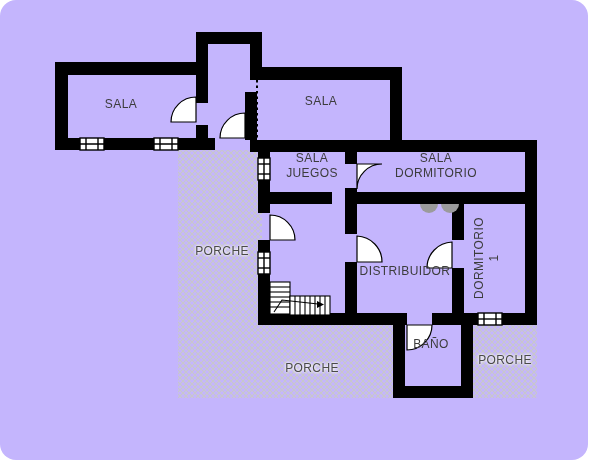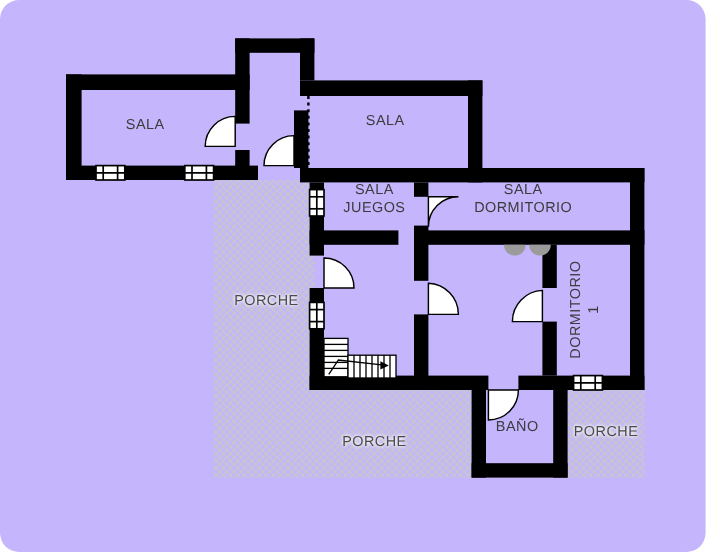--- a/index.html
+++ b/index.html
@@ -142,25 +142,26 @@
   <div class="room-label" style="left:312px;top:166px">
     <div>SALA</div>
     <div>JUEGOS</div>
   </div>
 
   <div class="room-label" style="left:436px;top:166px">
     <div>SALA</div>
     <div>DORMITORIO</div>
   </div>
 
+  <div class="room-label" style="left:405px;top:271px">DISTRIBUIDOR</div>
 
   <div class="room-label rot" style="left:487px;top:258px">
     <div>DORMITORIO</div>
     <div>1</div>
   </div>
 
-  <div class="room-label" style="left:431px;top:356px">BAÑO</div>
+  <div class="room-label" style="left:431px;top:344px">BAÑO</div>
 
   <div class="room-label porche" style="left:222px;top:251px">PORCHE</div>
   <div class="room-label porche" style="left:312px;top:368px">PORCHE</div>
   <div class="room-label porche" style="left:505px;top:360px">PORCHE</div>
 
 </div>
 
 </body></html>

